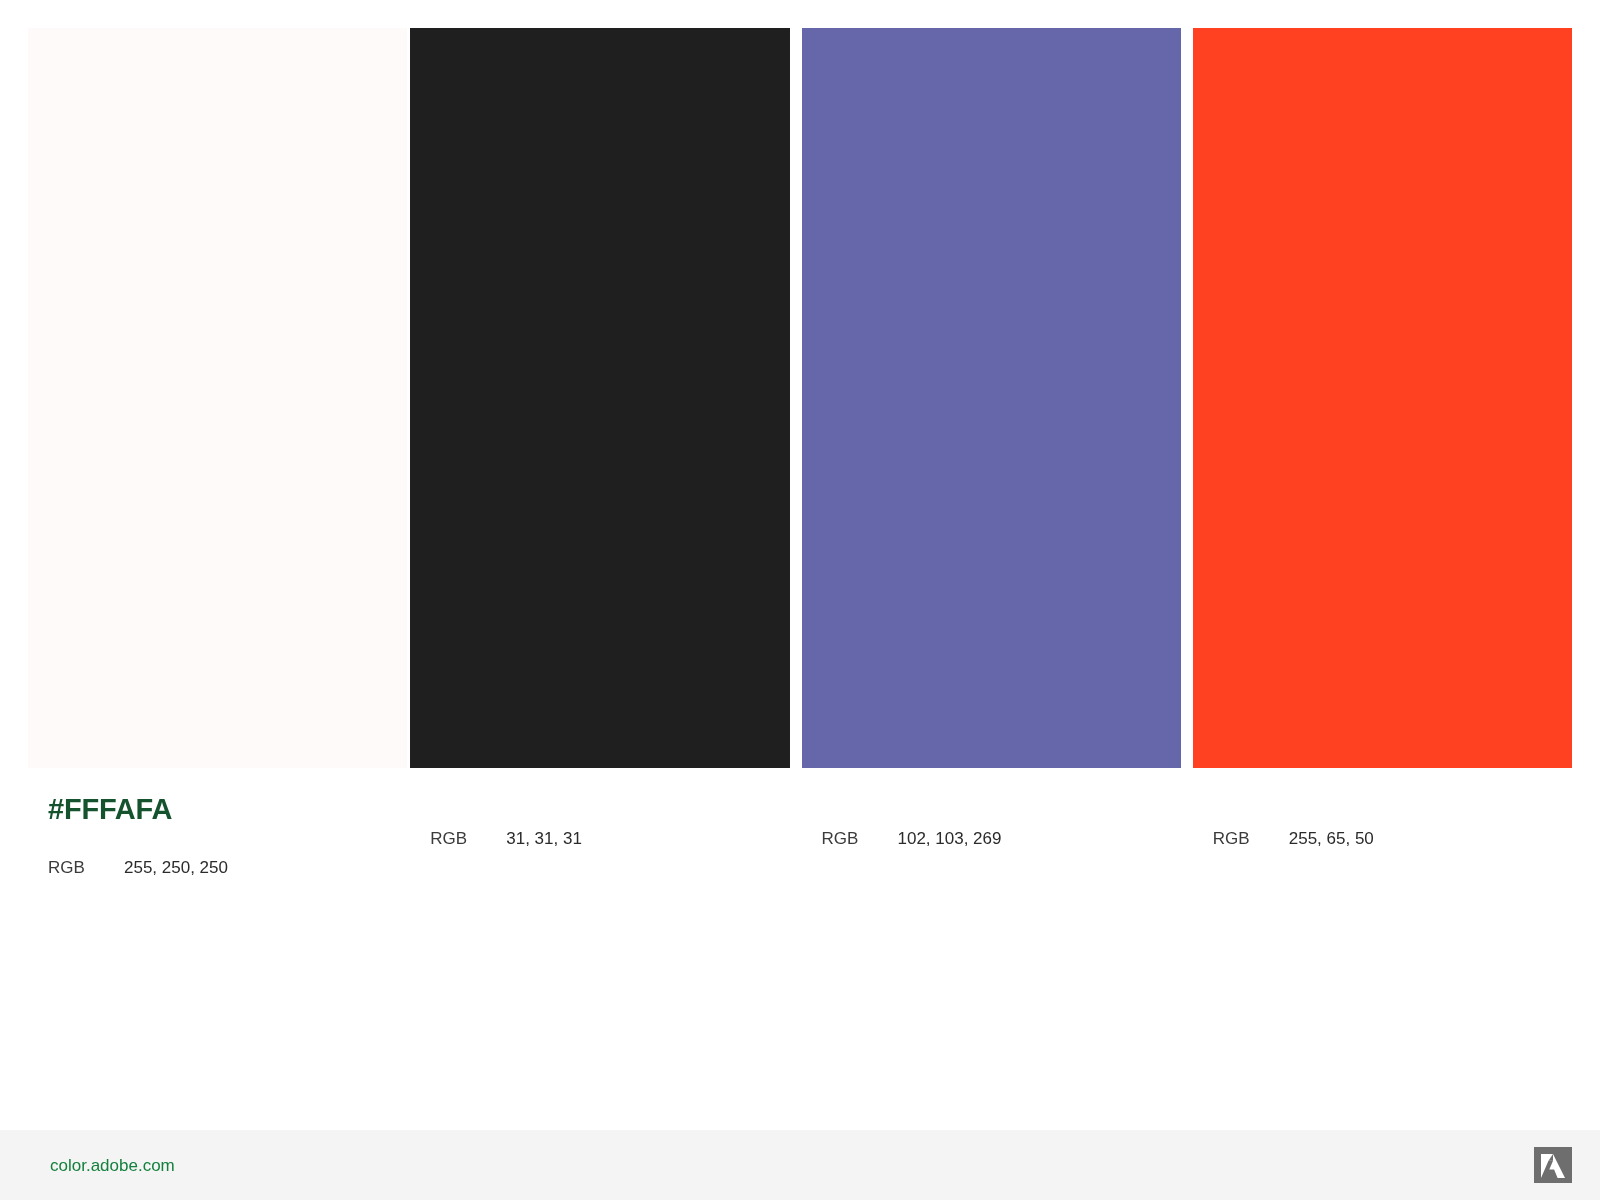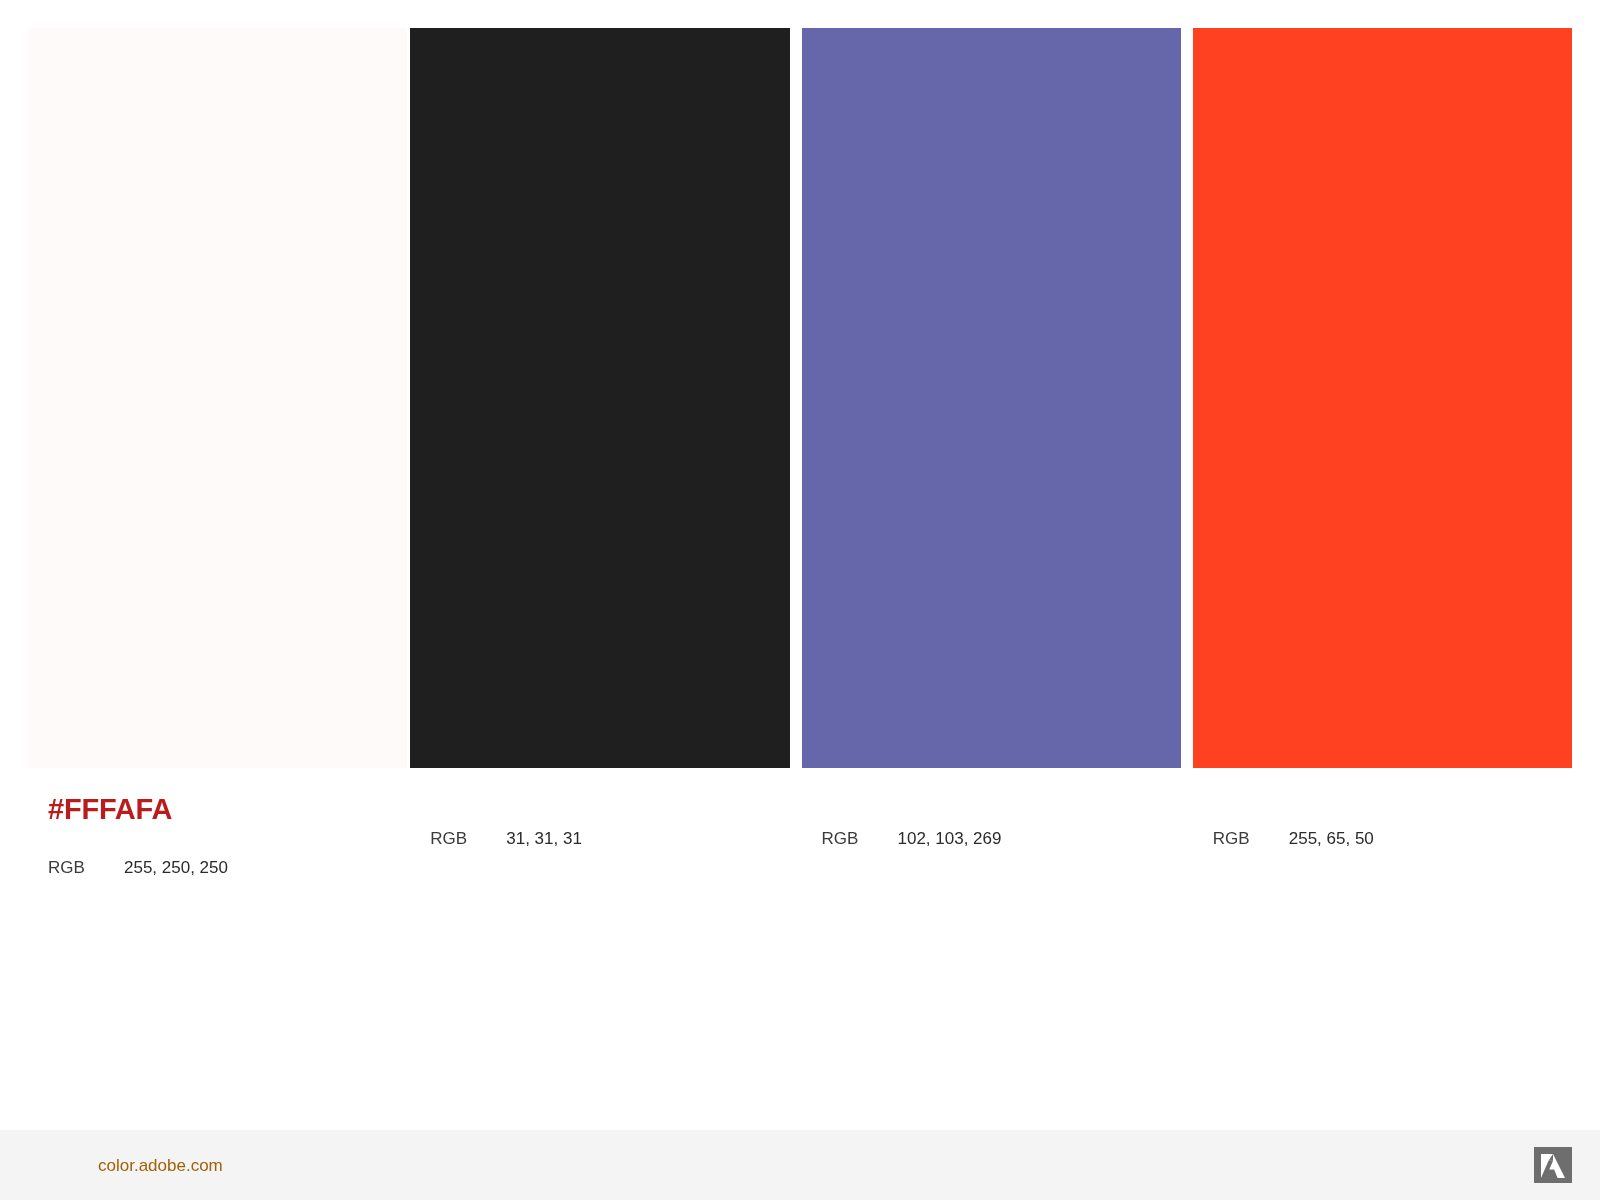--- a/index.html
+++ b/index.html
@@ -76,21 +76,21 @@
     margin-left: 3px;
   }
 
   .info-column.gap-wide {
     margin-left: 12px;
   }
 
   .hex-label {
     font-size: 29px;
     font-weight: bold;
-    color: #b91c1c;
+    color: #14532d;
     letter-spacing: -0.2px;
     line-height: 1;
     margin: 0;
     white-space: nowrap;
   }
 
   .rgb-line {
     margin-top: 35px;
     display: flex;
     align-items: flex-end;
@@ -122,23 +122,22 @@
     height: 70px;
     background: #f4f4f4;
   }
 
   .footer-url {
     position: absolute;
     left: 50px;
     top: 50%;
     transform: translateY(-50%);
     font-size: 17px;
-    color: #a16207;
-    line-height: 1;
-    margin-left: 48px;
+    color: #15803d;
+    line-height: 1;
   }
 
   .footer-logo {
     position: absolute;
     right: 28px;
     top: 50%;
     transform: translateY(-50%);
     width: 38px;
     height: 36px;
     display: block;

